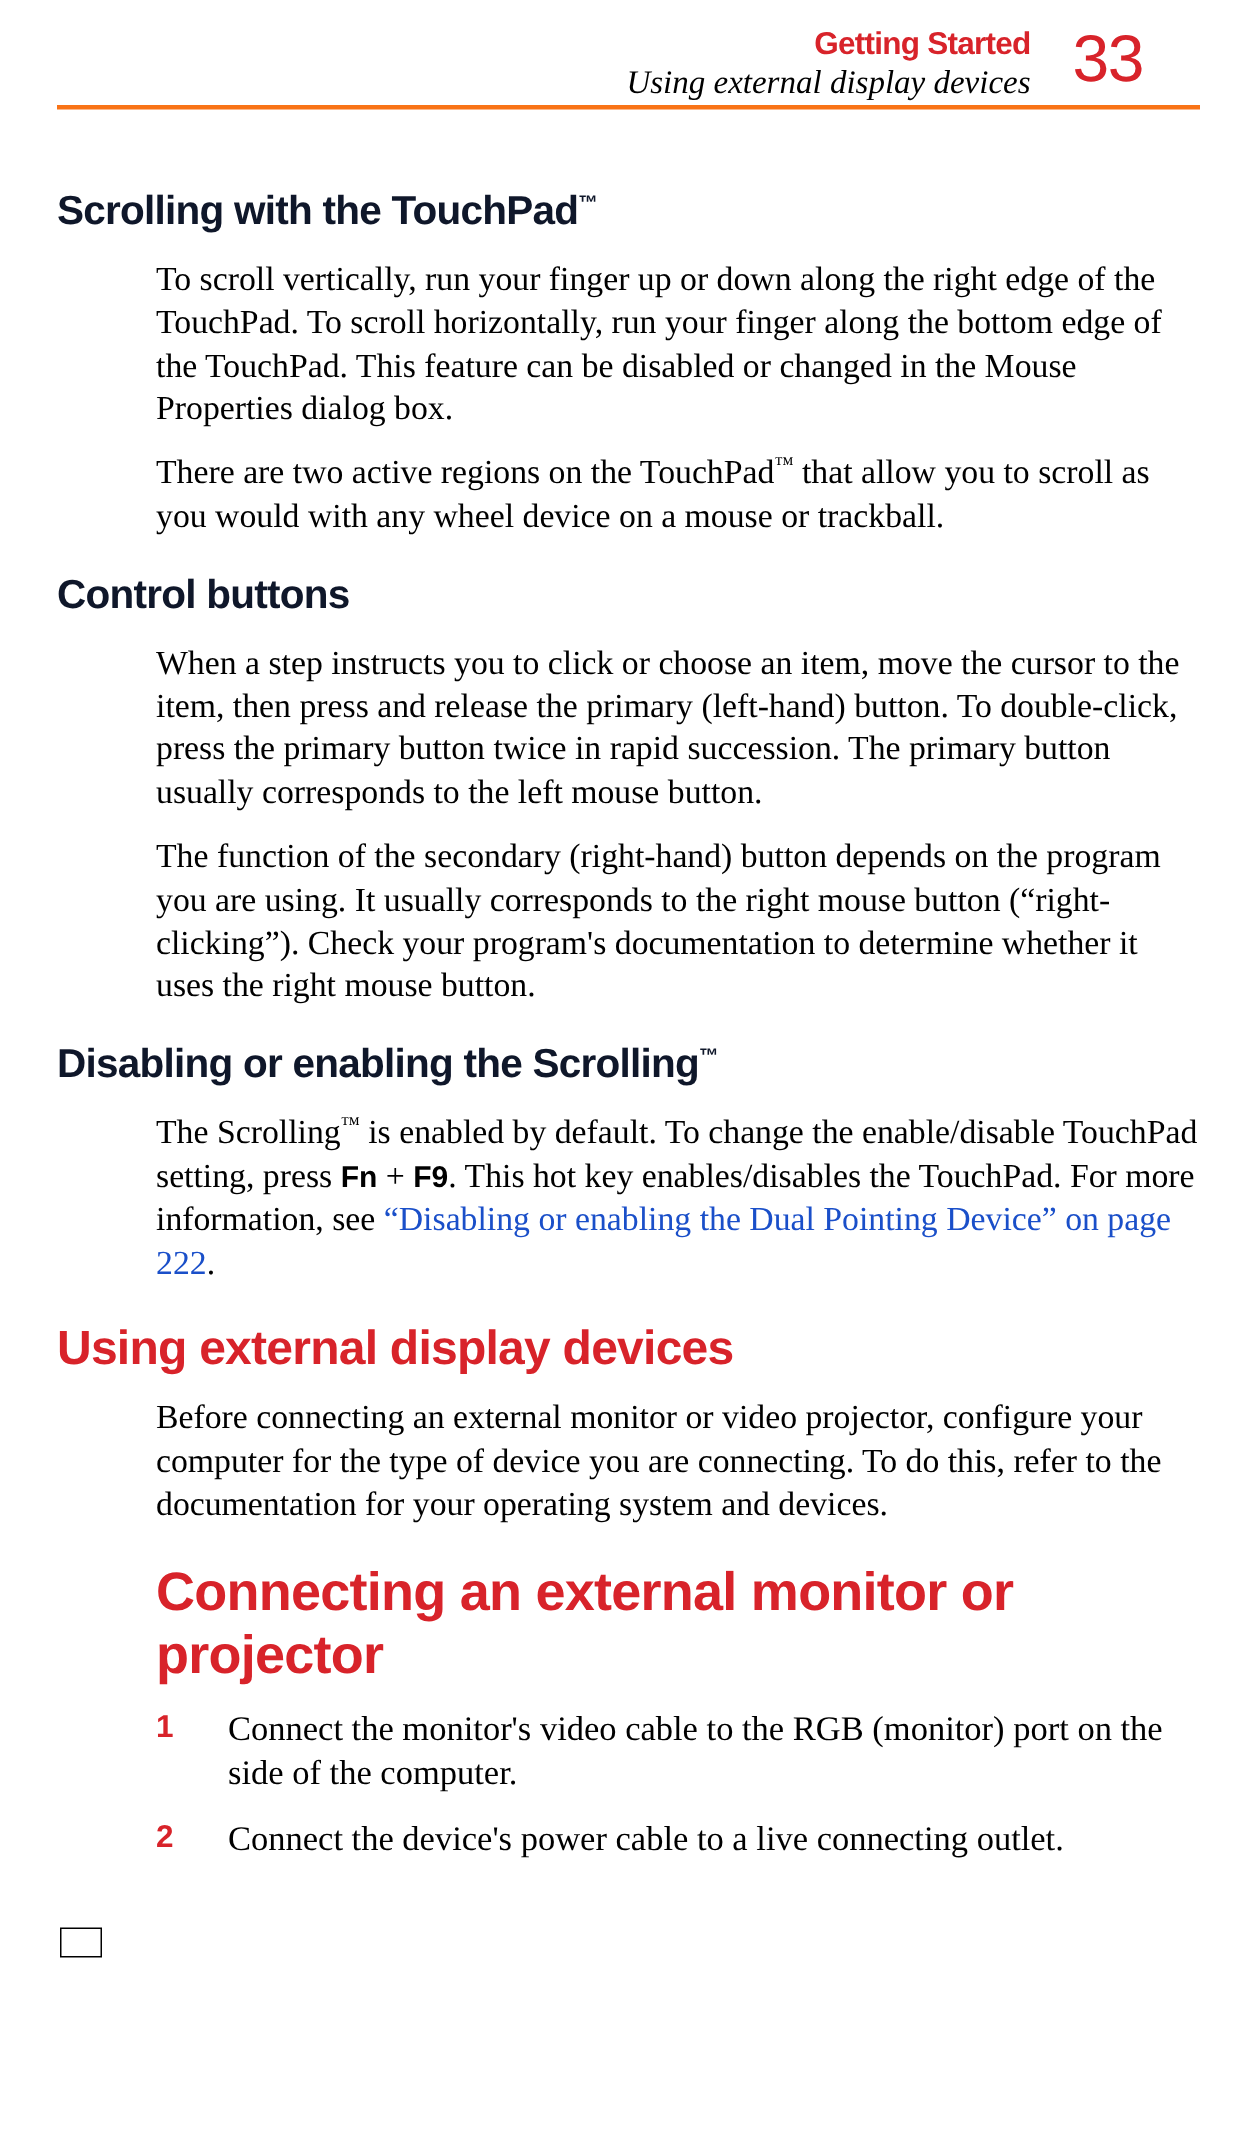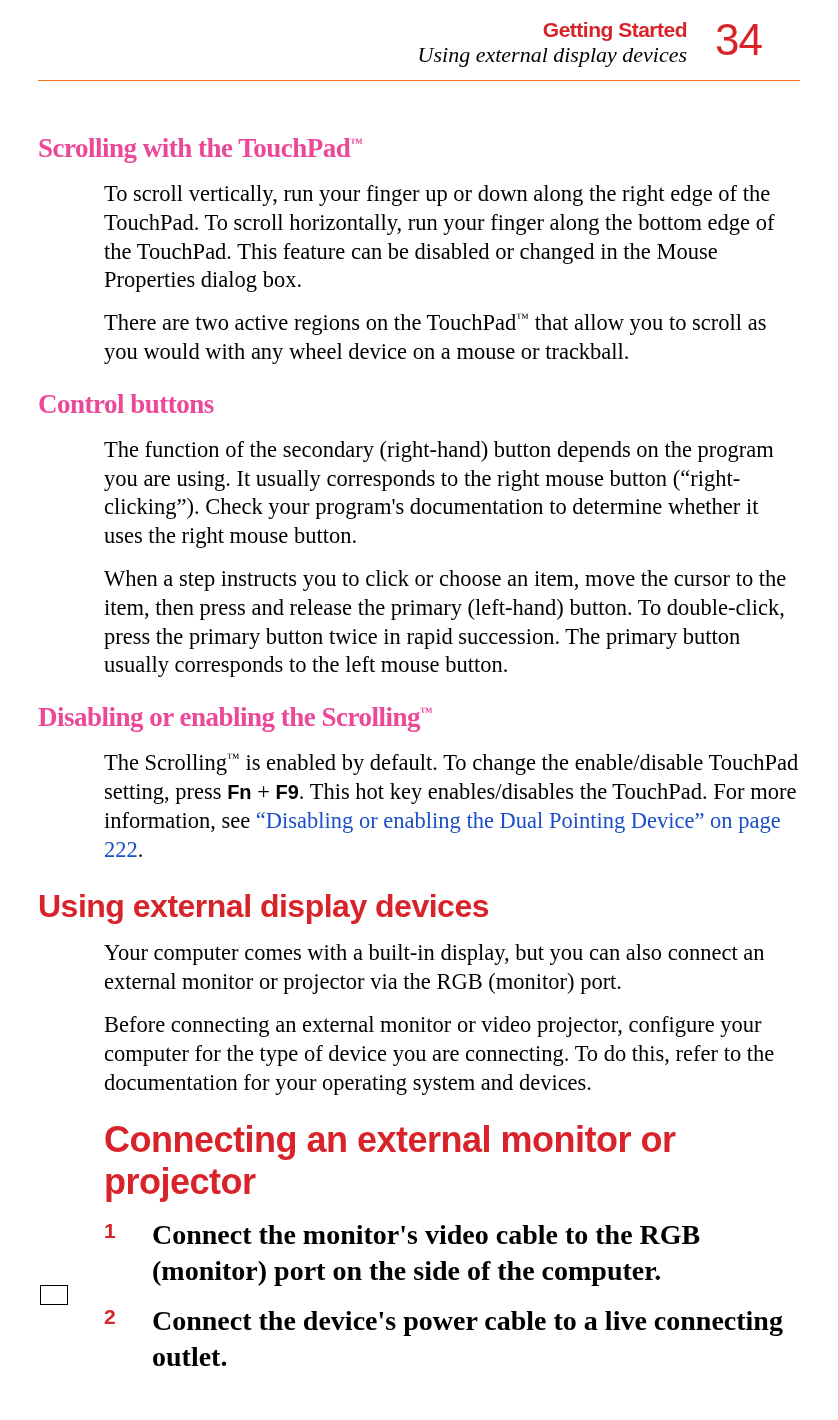--- a/index.html
+++ b/index.html
@@ -5,23 +5,23 @@
     * { margin: 0; padding: 0; box-sizing: border-box; }
     body {
       width: 838px;
       height: 1420px;
       background: #fff;
       font-family: "Times New Roman", Times, serif;
       color: #000;
       position: relative;
     }
     .header {
-      padding: 18px 38px 12px 0;
+      padding: 18px 38px 2px 0;
       text-align: right;
-      border-bottom: 1px solid #f97316;
+      border-bottom: 3px solid #f97316;
       margin: 0 38px;
     }
     .header-row {
       display: flex;
       justify-content: flex-end;
       align-items: flex-start;
       gap: 28px;
     }
     .header-text { text-align: right; }
     .header-chapter {
@@ -41,22 +41,22 @@
       font-family: Arial, Helvetica, sans-serif;
       font-weight: 300;
       font-size: 44px;
       line-height: 1;
       letter-spacing: -1px;
     }
     .content {
       padding: 30px 38px 0 38px;
     }
     .h2 {
-      color: #ec4899;
-      font-family: Liberation Serif, serif;
+      color: #0f172a;
+      font-family: Liberation Sans, sans-serif;
       font-weight: bold;
       font-stretch: condensed;
       font-size: 27px;
       letter-spacing: -0.5px;
       margin: 22px 0 16px 0;
     }
     .h1 {
       color: #d8232a;
       font-family: Arial, Helvetica, sans-serif;
       font-weight: bold;
@@ -93,68 +93,66 @@
     .step-num {
       color: #d8232a;
       font-family: Arial, Helvetica, sans-serif;
       font-weight: bold;
       font-size: 21px;
       width: 48px;
       flex-shrink: 0;
       padding-top: 2px;
     }
     .step-text {
-      font-size: 28px;
+      font-size: 23px;
       line-height: 1.28;
-      font-weight: bold;
     }
     .margin-icon {
       position: absolute;
       left: 40px;
       width: 28px;
       height: 20px;
       border: 1.5px solid #000;
     }
   </style>
 </head>
 <body>
 
 <div class="header">
   <div class="header-row">
     <div class="header-text">
       <div class="header-chapter">Getting Started</div>
       <div class="header-sub">Using external display devices</div>
     </div>
-    <div class="page-num">34</div>
+    <div class="page-num">33</div>
   </div>
 </div>
 
 <div class="content">
 
   <div class="h2">
     <span>Scrolling with the TouchPad</span><span class="tm">™</span>
   </div>
   <p class="body-text">To scroll vertically, run your finger up or down along the right edge of the TouchPad. To scroll horizontally, run your finger along the bottom edge of the TouchPad. This feature can be disabled or changed in the Mouse Properties dialog box.</p>
   <p class="body-text">
     <span>There are two active regions on the TouchPad</span><span class="tm">™</span><span> that allow you to scroll as you would with any wheel device on a mouse or trackball.</span>
   </p>
 
   <div class="h2">Control buttons</div>
+  <p class="body-text">When a step instructs you to click or choose an item, move the cursor to the item, then press and release the primary (left-hand) button. To double-click, press the primary button twice in rapid succession. The primary button usually corresponds to the left mouse button.</p>
   <p class="body-text">The function of the secondary (right-hand) button depends on the program you are using. It usually corresponds to the right mouse button (“right-clicking”). Check your program's documentation to determine whether it uses the right mouse button.</p>
-  <p class="body-text">When a step instructs you to click or choose an item, move the cursor to the item, then press and release the primary (left-hand) button. To double-click, press the primary button twice in rapid succession. The primary button usually corresponds to the left mouse button.</p>
 
   <div class="h2">
     <span>Disabling or enabling the Scrolling</span><span class="tm">™</span>
   </div>
   <p class="body-text">
     <span>The Scrolling</span><span class="tm">™</span><span> is enabled by default. To change the enable/disable TouchPad setting, press </span><span class="key">Fn</span><span> + </span><span class="key">F9</span><span>. This hot key enables/disables the TouchPad. For more information, see </span><span class="link">“Disabling or enabling the Dual Pointing Device” on page 222</span><span>.</span>
   </p>
 
   <div class="h1">Using external display devices</div>
-  <p class="body-text">Your computer comes with a built-in display, but you can also connect an external monitor or projector via the RGB (monitor) port.</p>
   <p class="body-text">Before connecting an external monitor or video projector, configure your computer for the type of device you are connecting. To do this, refer to the documentation for your operating system and devices.</p>
 
   <div class="h3">Connecting an external monitor or projector</div>
 
   <div class="margin-icon" style="top:1285px;"></div>
 
   <div class="steps">
     <div class="step-row">
       <div class="step-num">1</div>
       <div class="step-text">Connect the monitor's video cable to the RGB (monitor) port on the side of the computer.</div>

